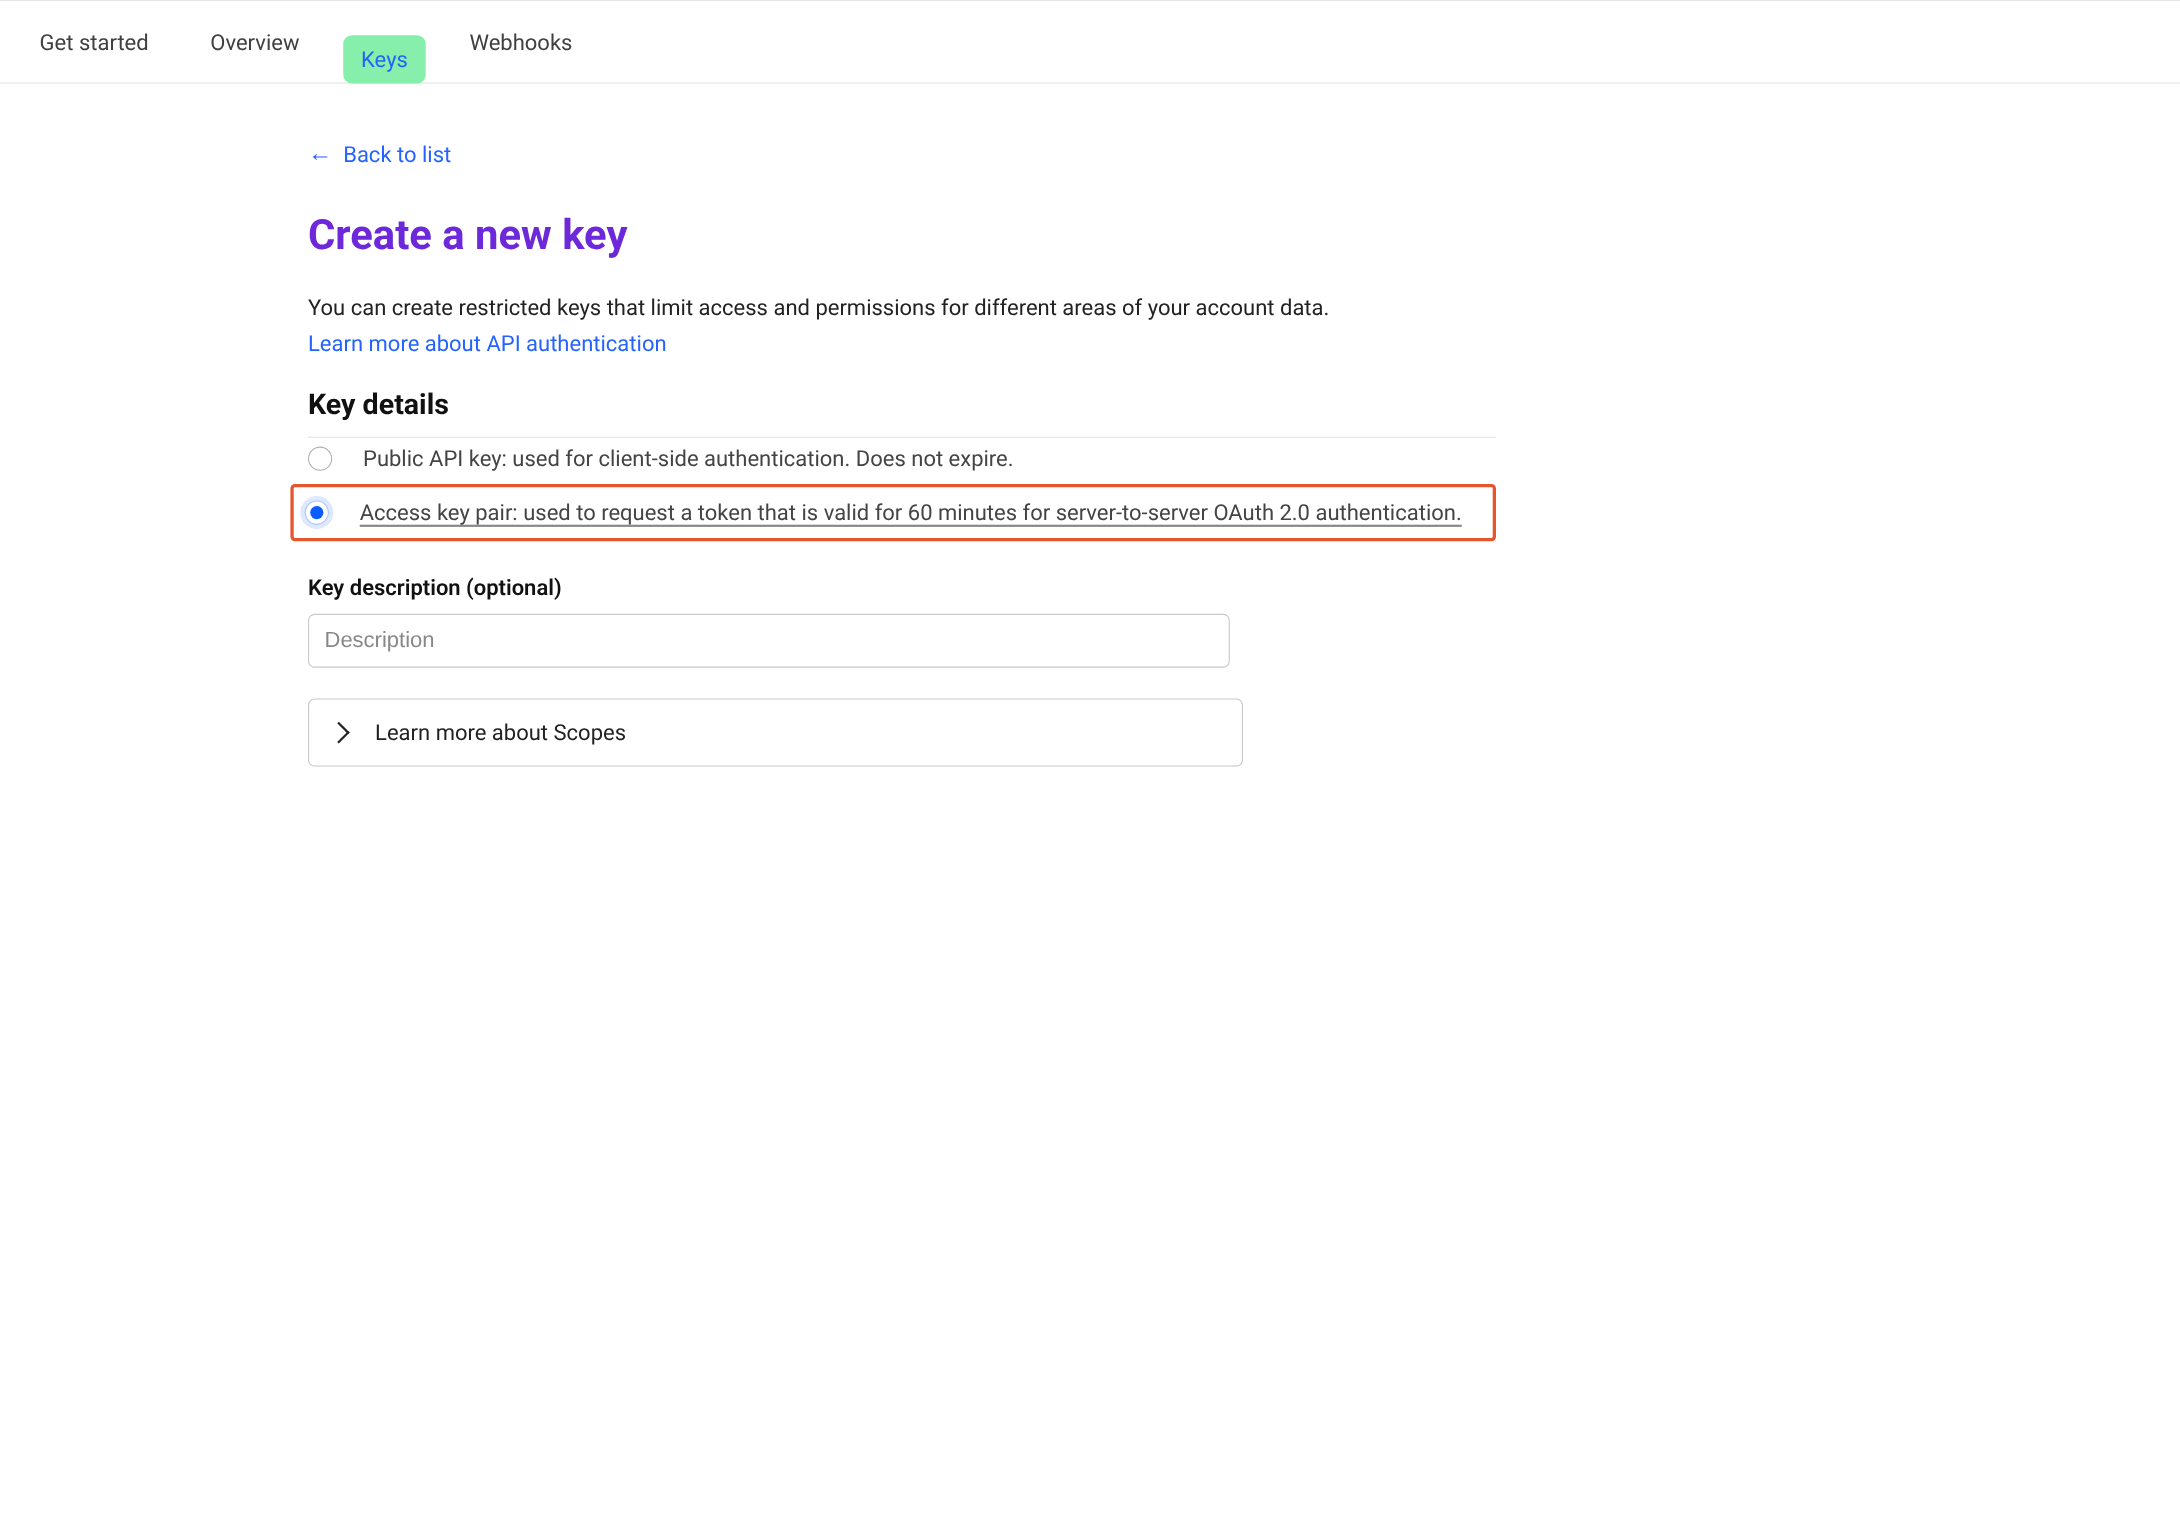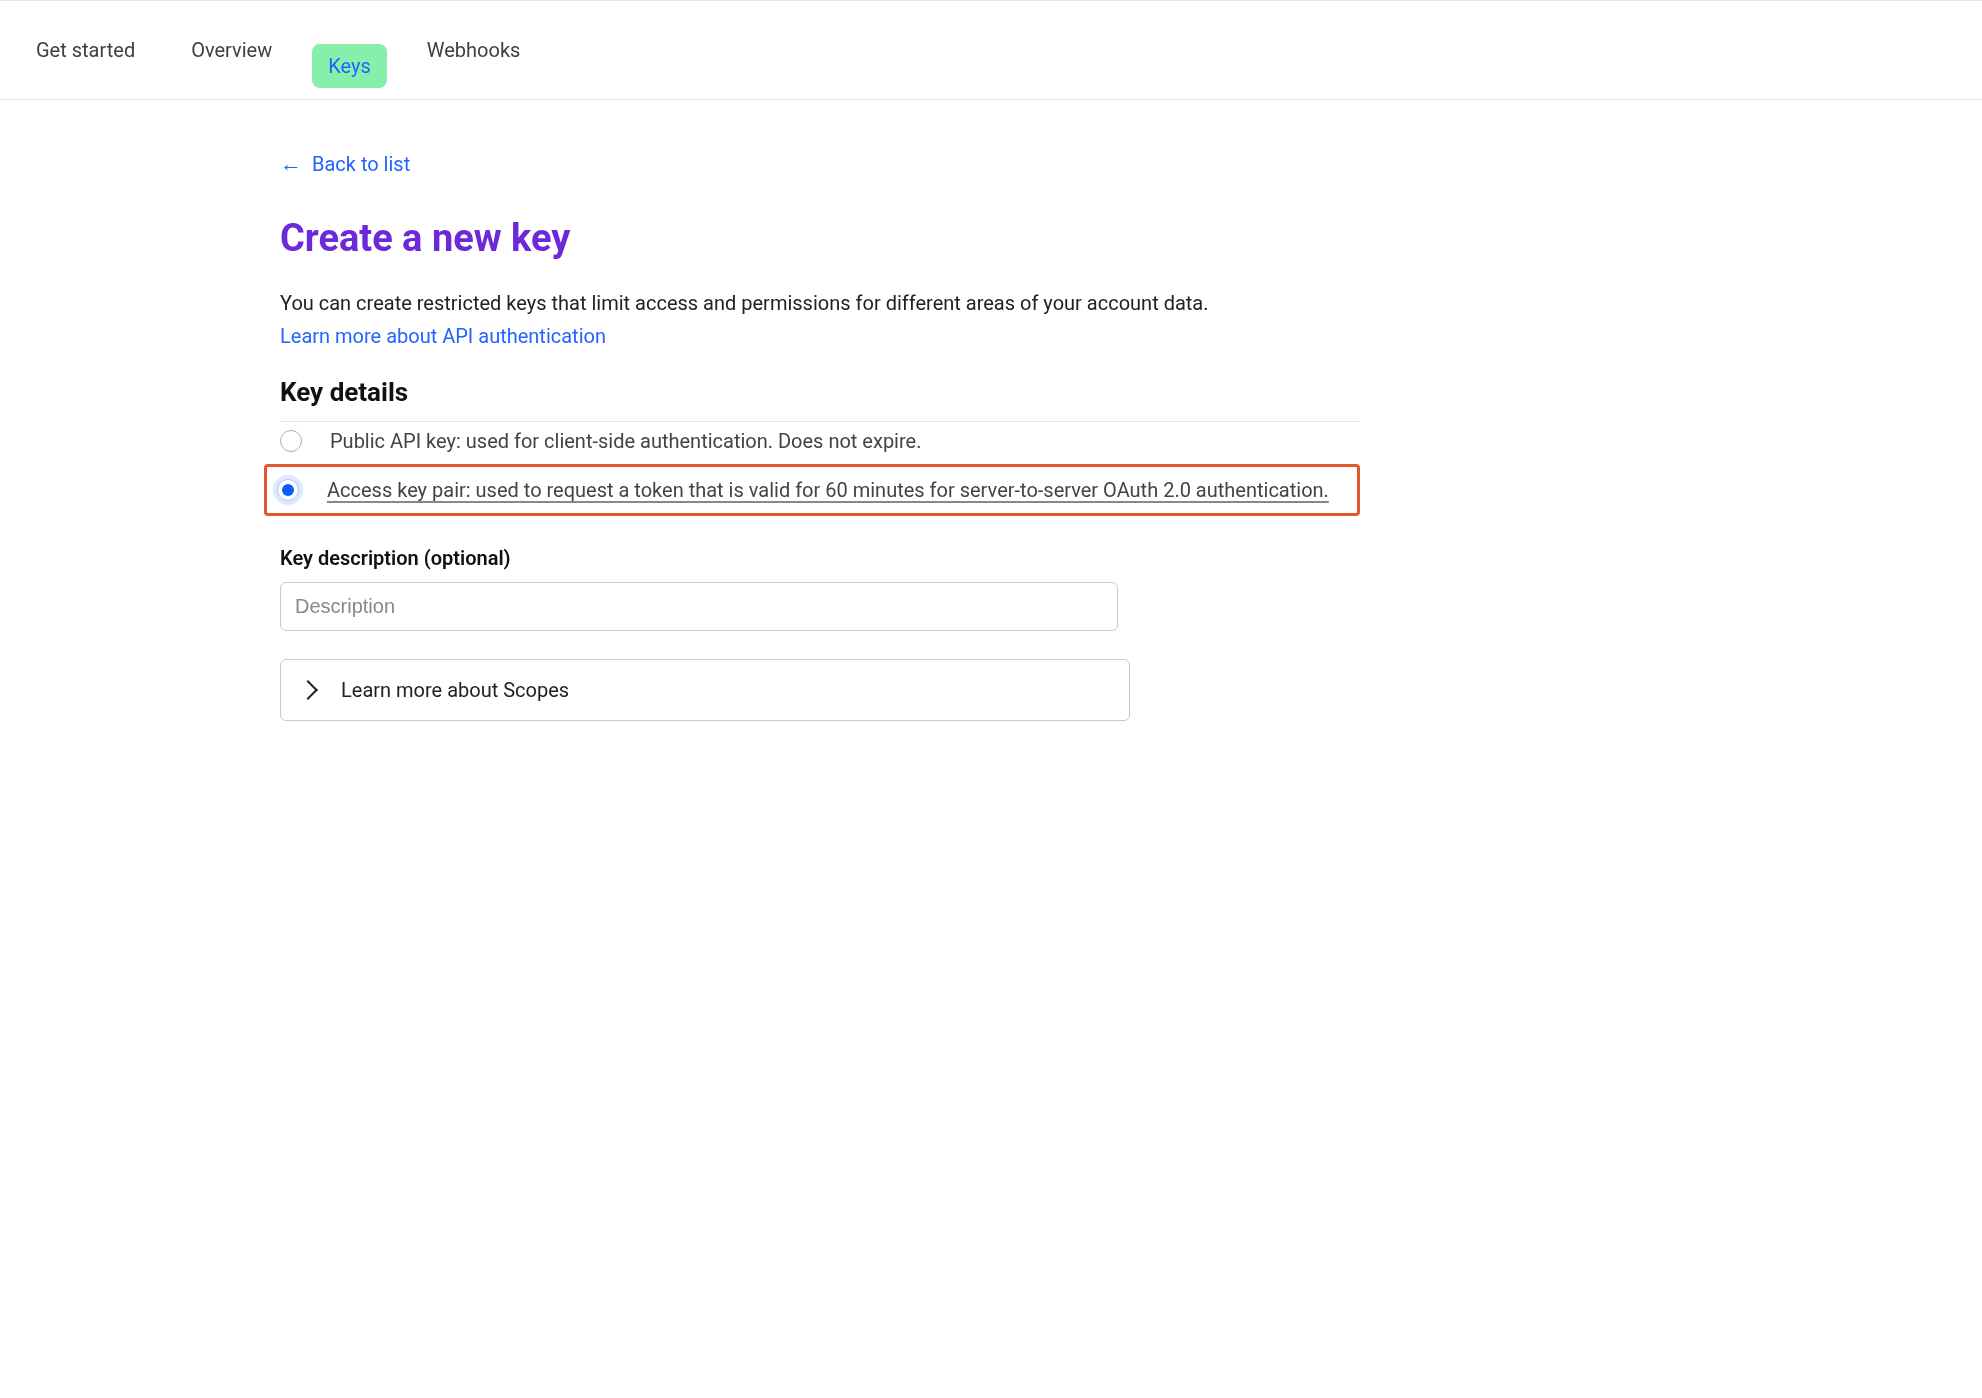--- a/index.html
+++ b/index.html
@@ -12,21 +12,21 @@
       background: #fff;
       color: #1a1a1a;
     }
     .tabs-bar {
       border-top: 1px solid #e5e5e5;
       border-bottom: 1px solid #e5e5e5;
       padding: 0 20px;
       display: flex;
       gap: 24px;
       align-items: center;
-      height: 100px;
+      height: 76px;
     }
     .tab {
       padding: 10px 16px;
       font-size: 20px;
       color: #404040;
       border-radius: 8px;
       cursor: pointer;
     }
     .tab.active {
       background: #86efac;

